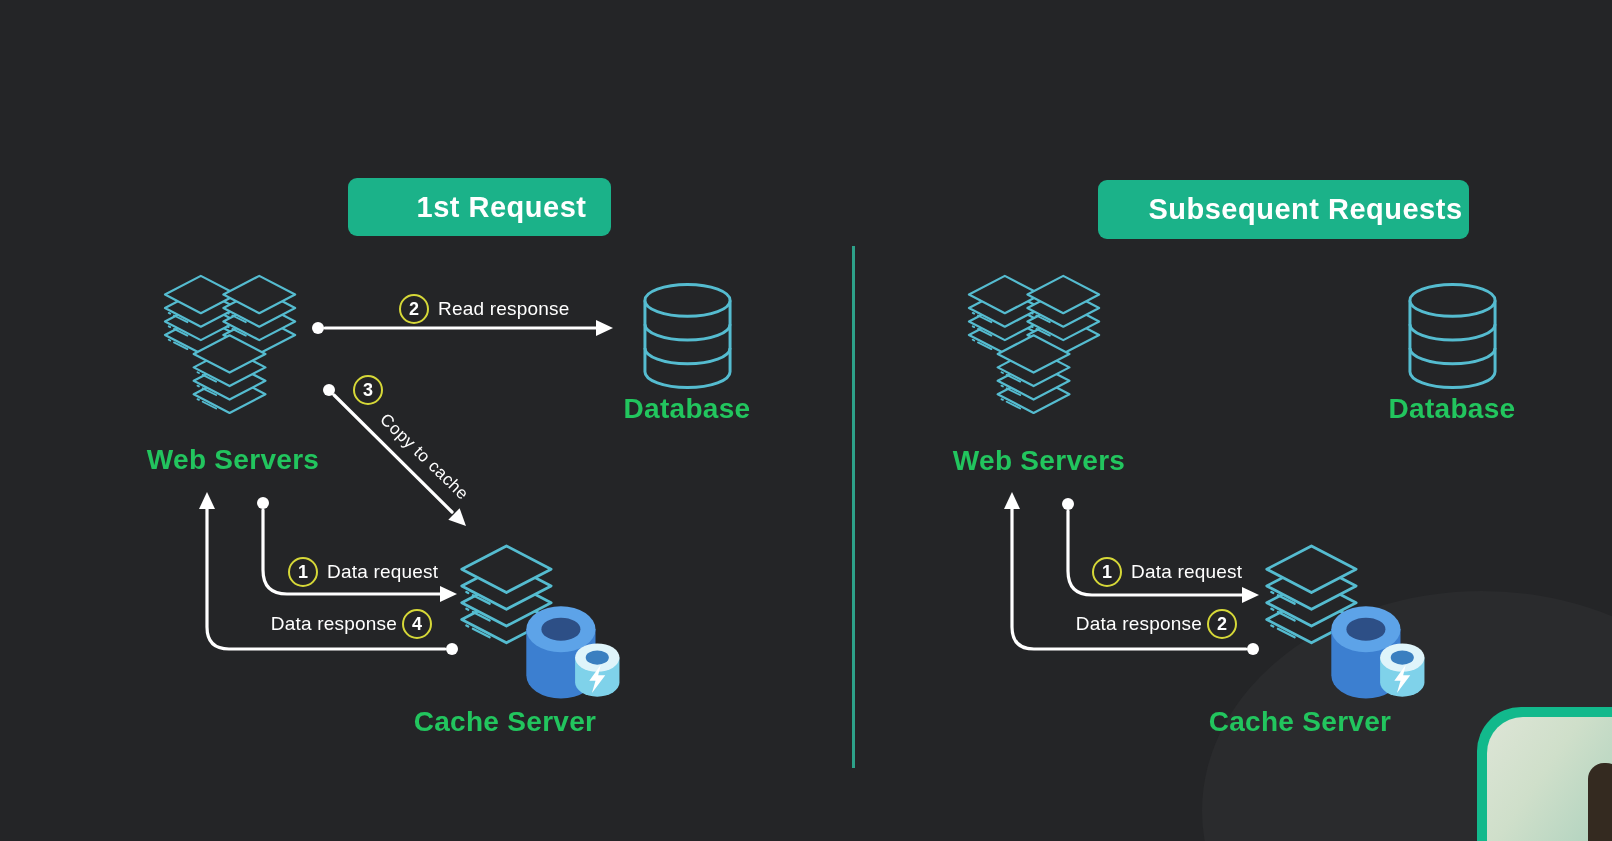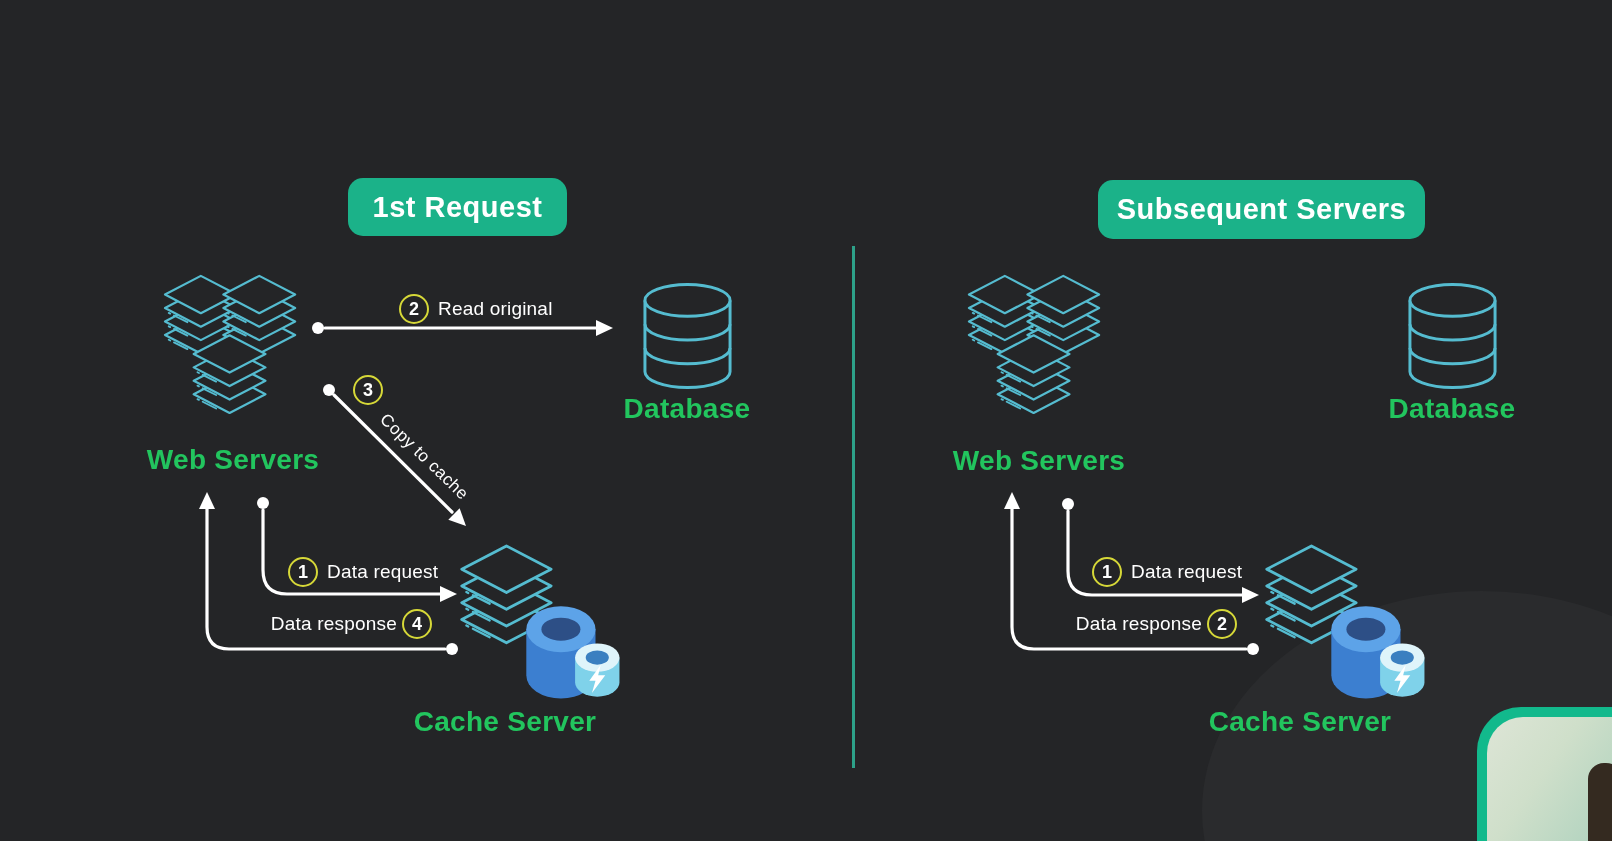--- a/index.html
+++ b/index.html
@@ -10,21 +10,21 @@
     color:#f2f2f2;
   }
   .abs{position:absolute;}
   .swoosh{
     position:absolute;right:-150px;bottom:-190px;width:560px;height:440px;
     border-radius:50%;background:#2a2b2d;
   }
   .badge{
     position:absolute;display:flex;align-items:center;justify-content:center;
     background:#1bb289;color:#fff;font-size:29px;font-weight:bold;
-    border-radius:15px;letter-spacing:.5px;
+    border-radius:9px;letter-spacing:.5px;padding-left:44px;
   }
   .node-label{
     position:absolute;text-align:center;font-size:28px;font-weight:600;
     color:#22c55e;letter-spacing:.3px;white-space:nowrap;
     transform:translate(-50%,-50%);
   }
   .flow-label{
     position:absolute;font-size:19px;color:#fff;white-space:nowrap;
     transform:translateY(-50%);letter-spacing:.2px;
   }
@@ -109,21 +109,21 @@
       <ellipse cx="116" cy="96" rx="39" ry="26" fill="#5da3e8"></ellipse>
       <ellipse cx="116" cy="96" rx="22" ry="13" fill="#2d4f86"></ellipse>
       <path d="M132 128 V156 A25 16 0 0 0 182 156 V128 Z" fill="#7fd2ea"></path>
       <ellipse cx="157" cy="128" rx="25" ry="16" fill="#dff4fa"></ellipse>
       <ellipse cx="157" cy="128" rx="13" ry="8" fill="#3a7fc0"></ellipse>
       <polygon points="161,136 148,154 155,154 151,168 166,148 158,148" fill="#ffffff"></polygon>
     </g>
   </svg>
   <div class="node-label" style="left:505px;top:722px;">Cache Server</div>
 
-  <div class="badge" style="left:1098px;top:180px;width:327px;height:59px;">Subsequent Servers</div>
+  <div class="badge" style="left:1098px;top:180px;width:327px;height:59px;">Subsequent Requests</div>
 
   <svg class="abs" style="left:966px;top:270px;" width="136" height="162" viewBox="0 0 142 164">
     <use href="#stack" transform="translate(0,2) scale(0.78)"></use>
     <use href="#stack" transform="translate(61,2) scale(0.78)"></use>
     <use href="#stack" transform="translate(30,64) scale(0.78)"></use>
   </svg>
   <div class="node-label" style="left:1039px;top:461px;">Web Servers</div>
 
   <svg class="abs" style="left:1405px;top:280px;" width="95" height="112" viewBox="0 0 96 112">
     <g stroke="#55bcd0" stroke-width="3" fill="#242527">
@@ -172,21 +172,21 @@
       <path d="M1068 511 V571 Q1068 595 1092 595 H1242"></path>
       <polygon points="0,0 -17,-8 -17,8" fill="#fff" stroke="none" transform="translate(1259,595)"></polygon>
 
       <circle cx="1253" cy="649" r="6" fill="#fff" stroke="none"></circle>
       <path d="M1246 649 H1034 Q1012 649 1012 627 V508"></path>
       <polygon points="0,0 -17,-8 -17,8" fill="#fff" stroke="none" transform="translate(1012,492) rotate(-90)"></polygon>
     </g>
   </svg>
 
   <div class="numcircle" style="left:414px;top:309px;">2</div>
-  <span class="flow-label" style="left:438px;top:309px;">Read original</span>
+  <span class="flow-label" style="left:438px;top:309px;">Read response</span>
 
   <div class="numcircle" style="left:368px;top:390px;">3</div>
   <span class="rotlabel" style="left:424px;top:457px;">Copy to cache</span>
 
   <div class="numcircle" style="left:303px;top:572px;">1</div>
   <span class="flow-label" style="left:327px;top:572px;">Data request</span>
 
   <div class="numcircle" style="left:417px;top:624px;">4</div>
   <span class="flow-label right-align" style="left:252px;top:624px;width:145px;">Data response</span>
 

